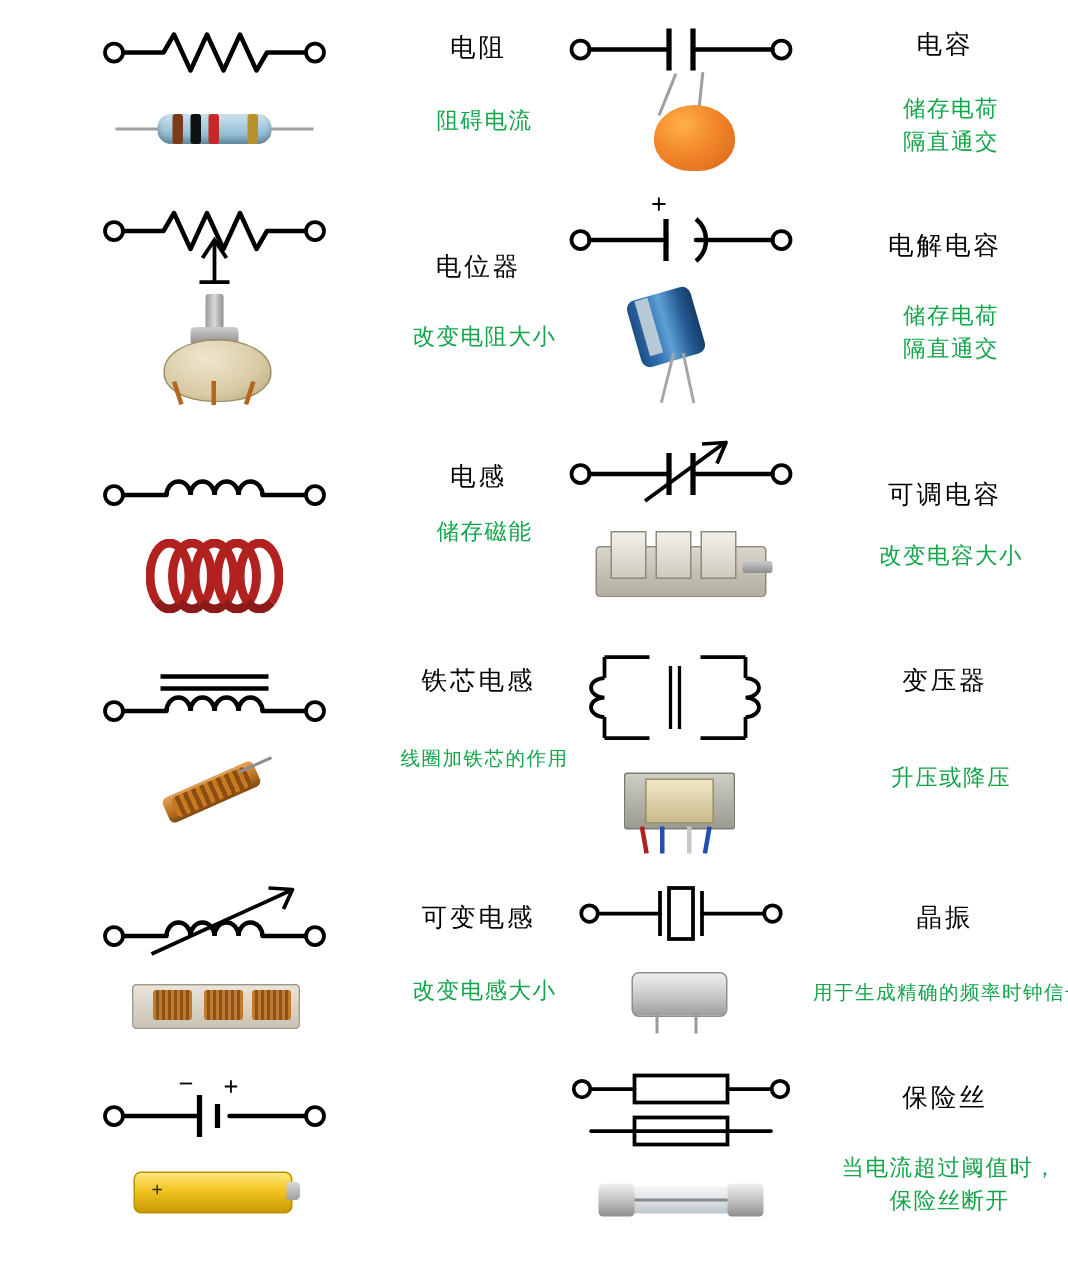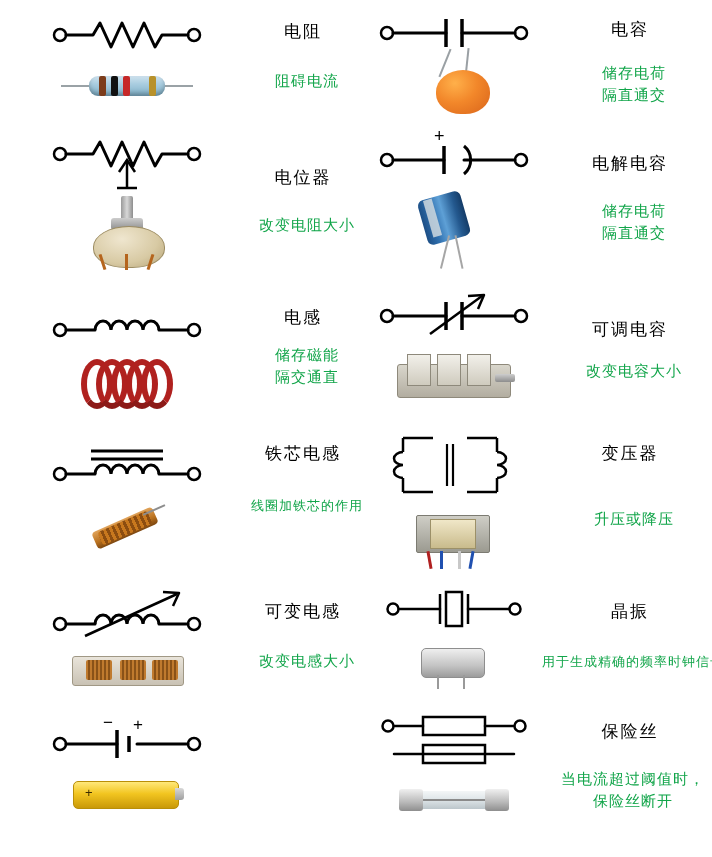--- a/index.html
+++ b/index.html
@@ -17,21 +17,21 @@
     position: relative;
     width: 712px;
     height: 857px;
   }
   .col {
     position: absolute;
     top: 0;
     width: 356px;
     height: 857px;
   }
-  .col-left { left: 0; padding-left: 29px; }
+  .col-left { left: 16px; padding-left: 29px; }
   .col-right { left: 356px; }
 
   .row {
     position: relative;
     width: 356px;
     box-sizing: border-box;
   }
 
   
   .cell-visual {
@@ -383,21 +383,20 @@
             <div class="turn" style="left:30px;"></div>
             <div class="turn" style="left:45px;"></div>
             <div class="turn" style="left:60px;"></div>
           </div>
         </div>
       </div>
       <div class="cell-text">
         <div class="comp-name" style="top:24px;">电感</div>
         <div class="comp-desc" style="top:62px;">
           <span>储存磁能</span>
-          <span class="l2">隔交通直</span>
         </div>
       </div>
     </div>
 
     <div class="row" style="position:absolute; top:424px; height:152px;">
       <div class="cell-visual">
         <div class="symbol-wrap" style="top:12px; height:52px;">
           <svg width="152" height="52" viewBox="0 0 152 52">
             <circle cx="9" cy="38" r="6" fill="#fff" stroke="#000" stroke-width="2.5"></circle>
             <circle cx="143" cy="38" r="6" fill="#fff" stroke="#000" stroke-width="2.5"></circle>

